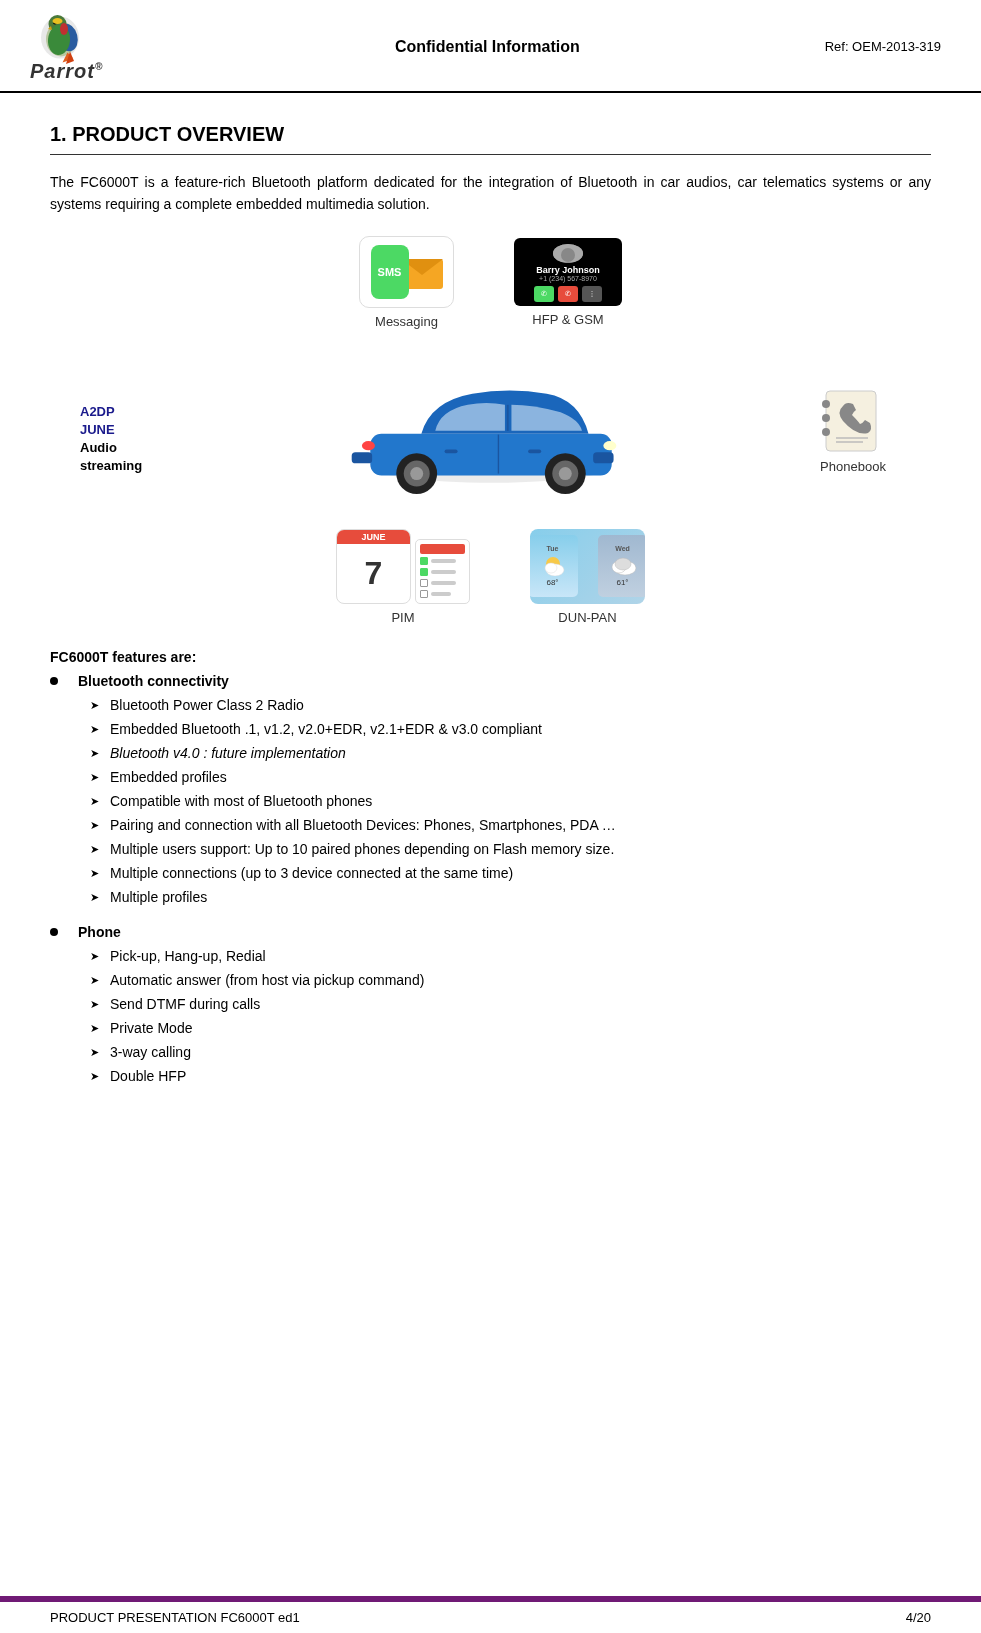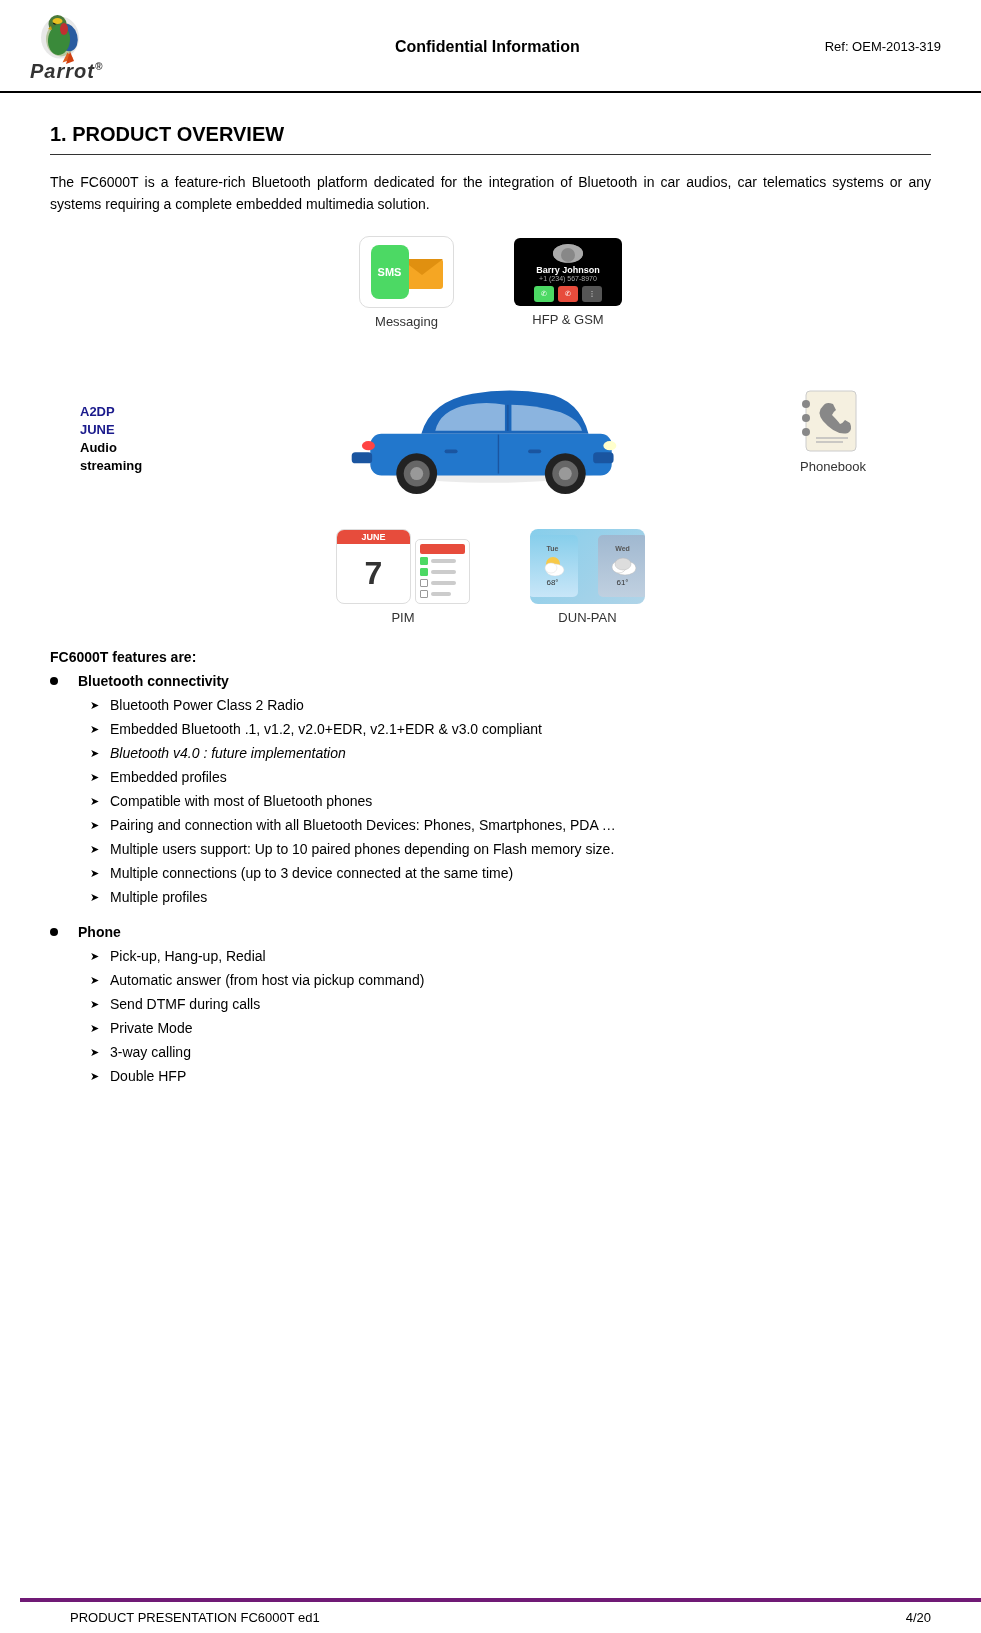--- a/index.html
+++ b/index.html
@@ -157,27 +157,26 @@
     .sub-list li::before {
       content: "➤";
       position: absolute;
       left: 0;
       font-size: 11px;
       top: 2px;
     }
 
     
     .footer {
-      border-top: 4px solid #701a75;
+      border-top: 6px solid #701a75;
       padding: 8px 50px;
       display: flex;
       justify-content: space-between;
       align-items: center;
       font-size: 13px;
-      margin-left: 20px;
     }
 
     
     .car-svg {
       width: 300px;
       height: 130px;
     }
 
     
     .msg-box {
@@ -357,21 +356,21 @@
       gap: 0;
     }
     .middle-left-label {
       position: absolute;
       left: 30px;
       top: 50%;
       transform: translateY(-50%);
     }
     .middle-right-icon {
       position: absolute;
-      right: 58px;
+      right: 38px;
       top: 50%;
       transform: translateY(-50%);
     }
   </style>
 </head>
 <body>
 
 <div class="page">
 
   <div class="header">

